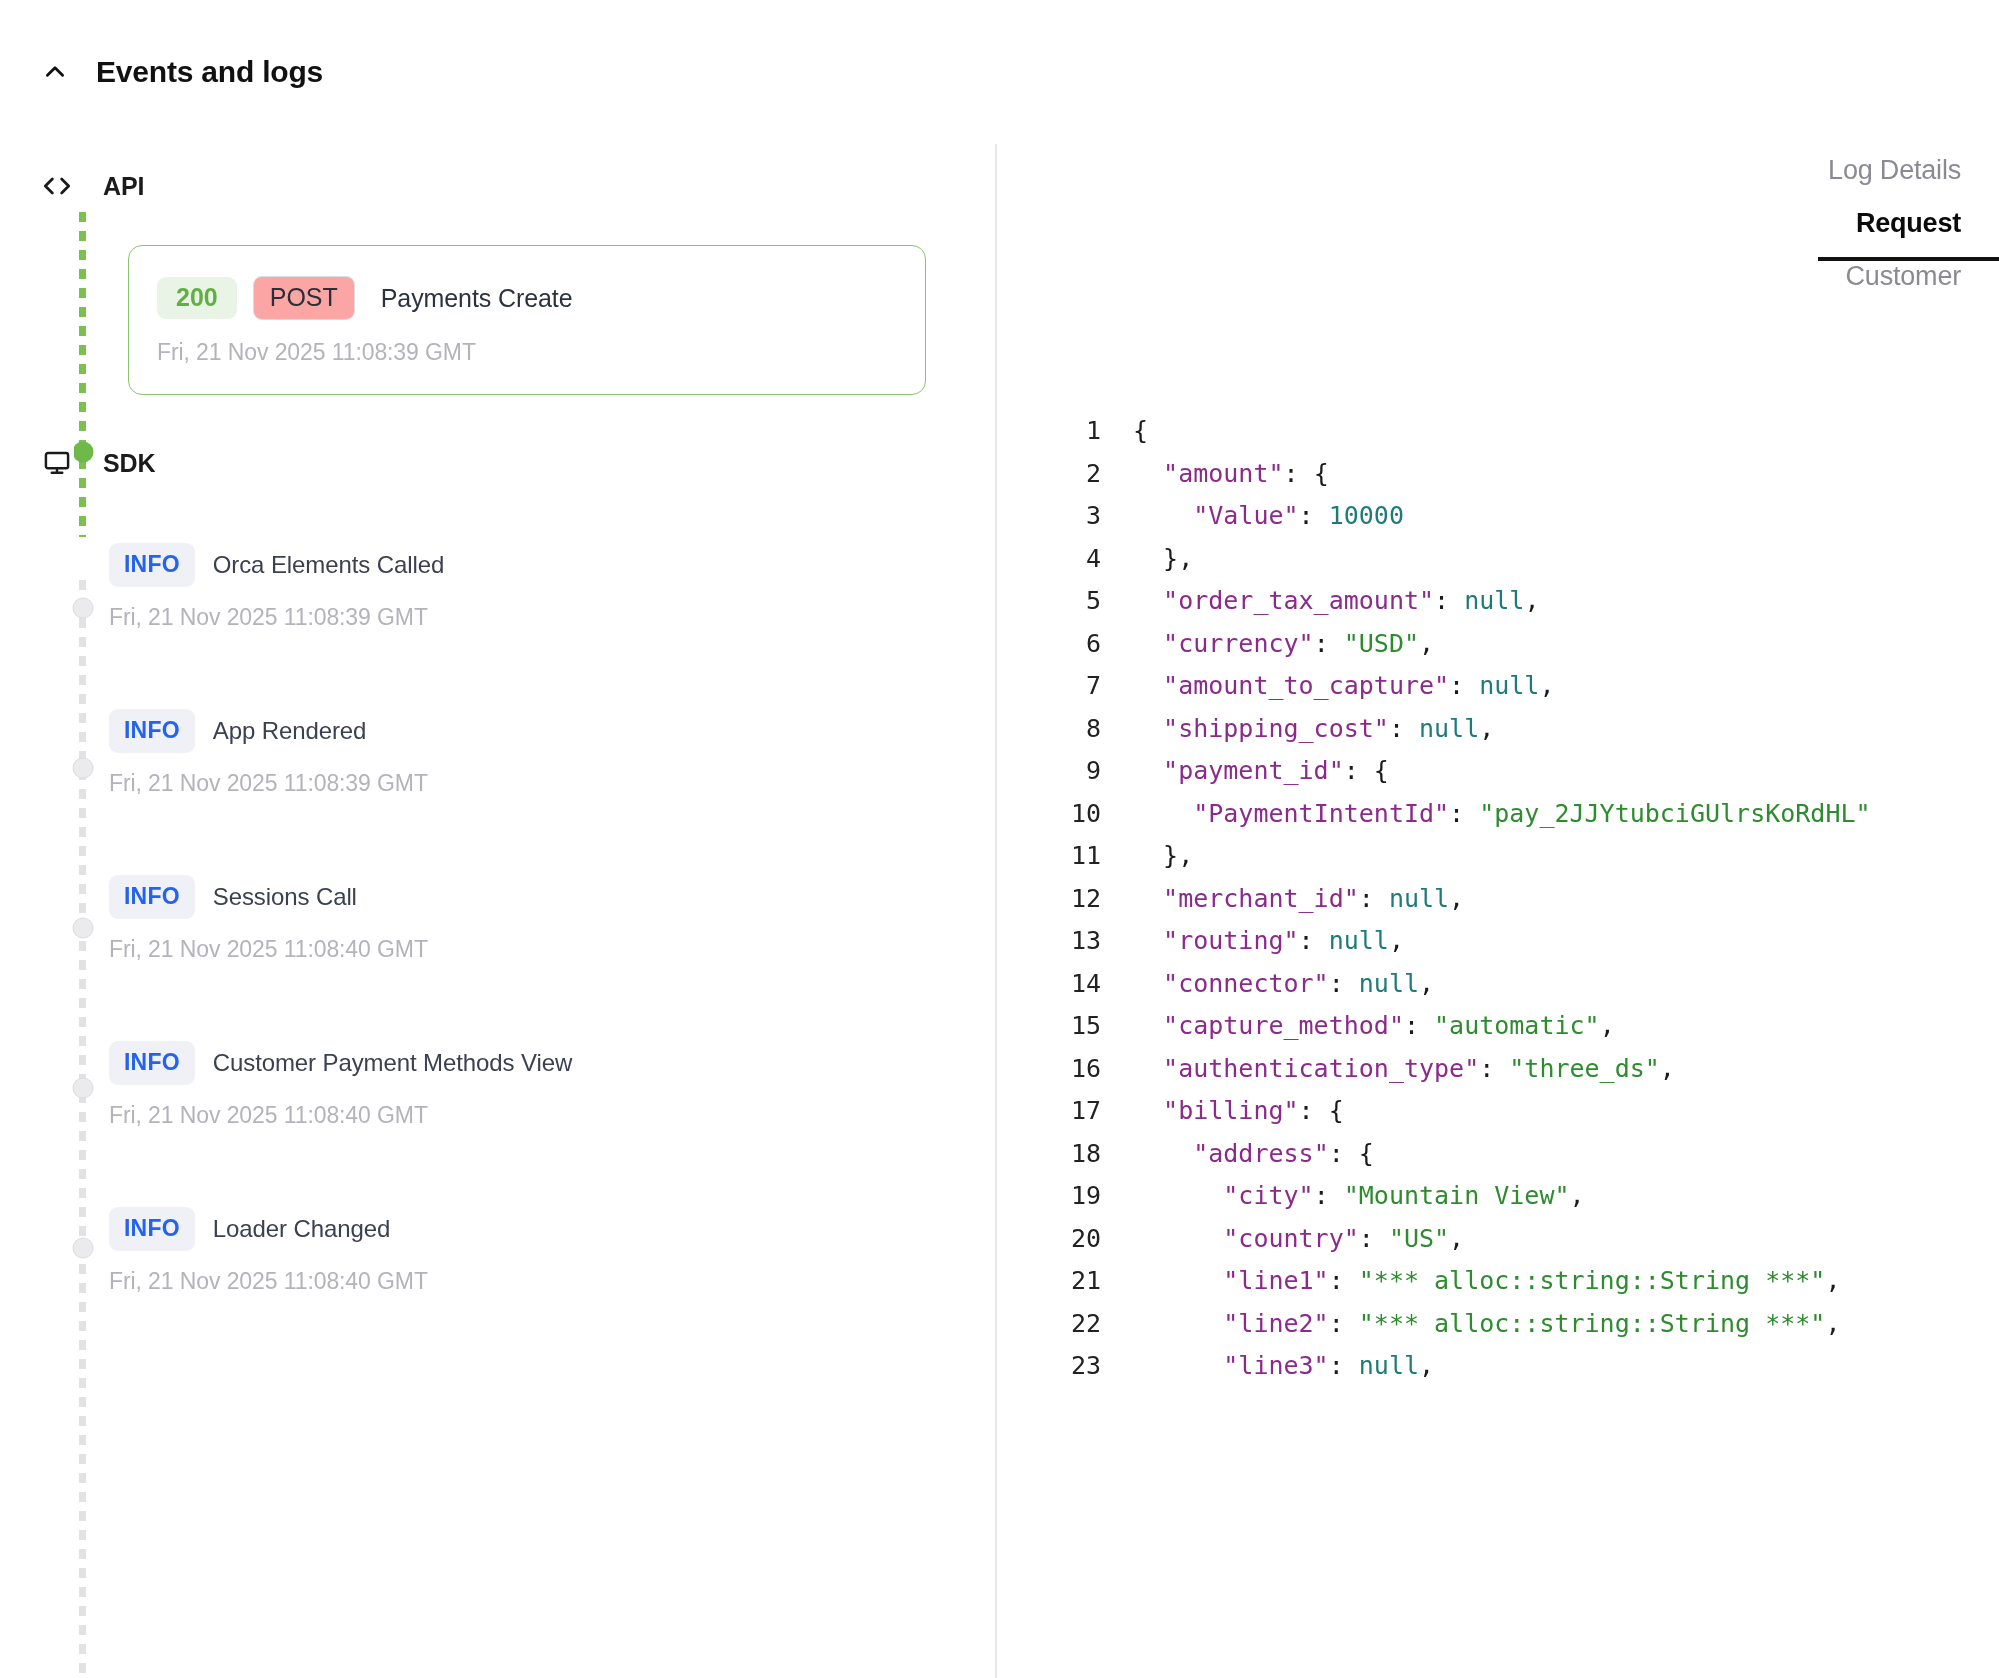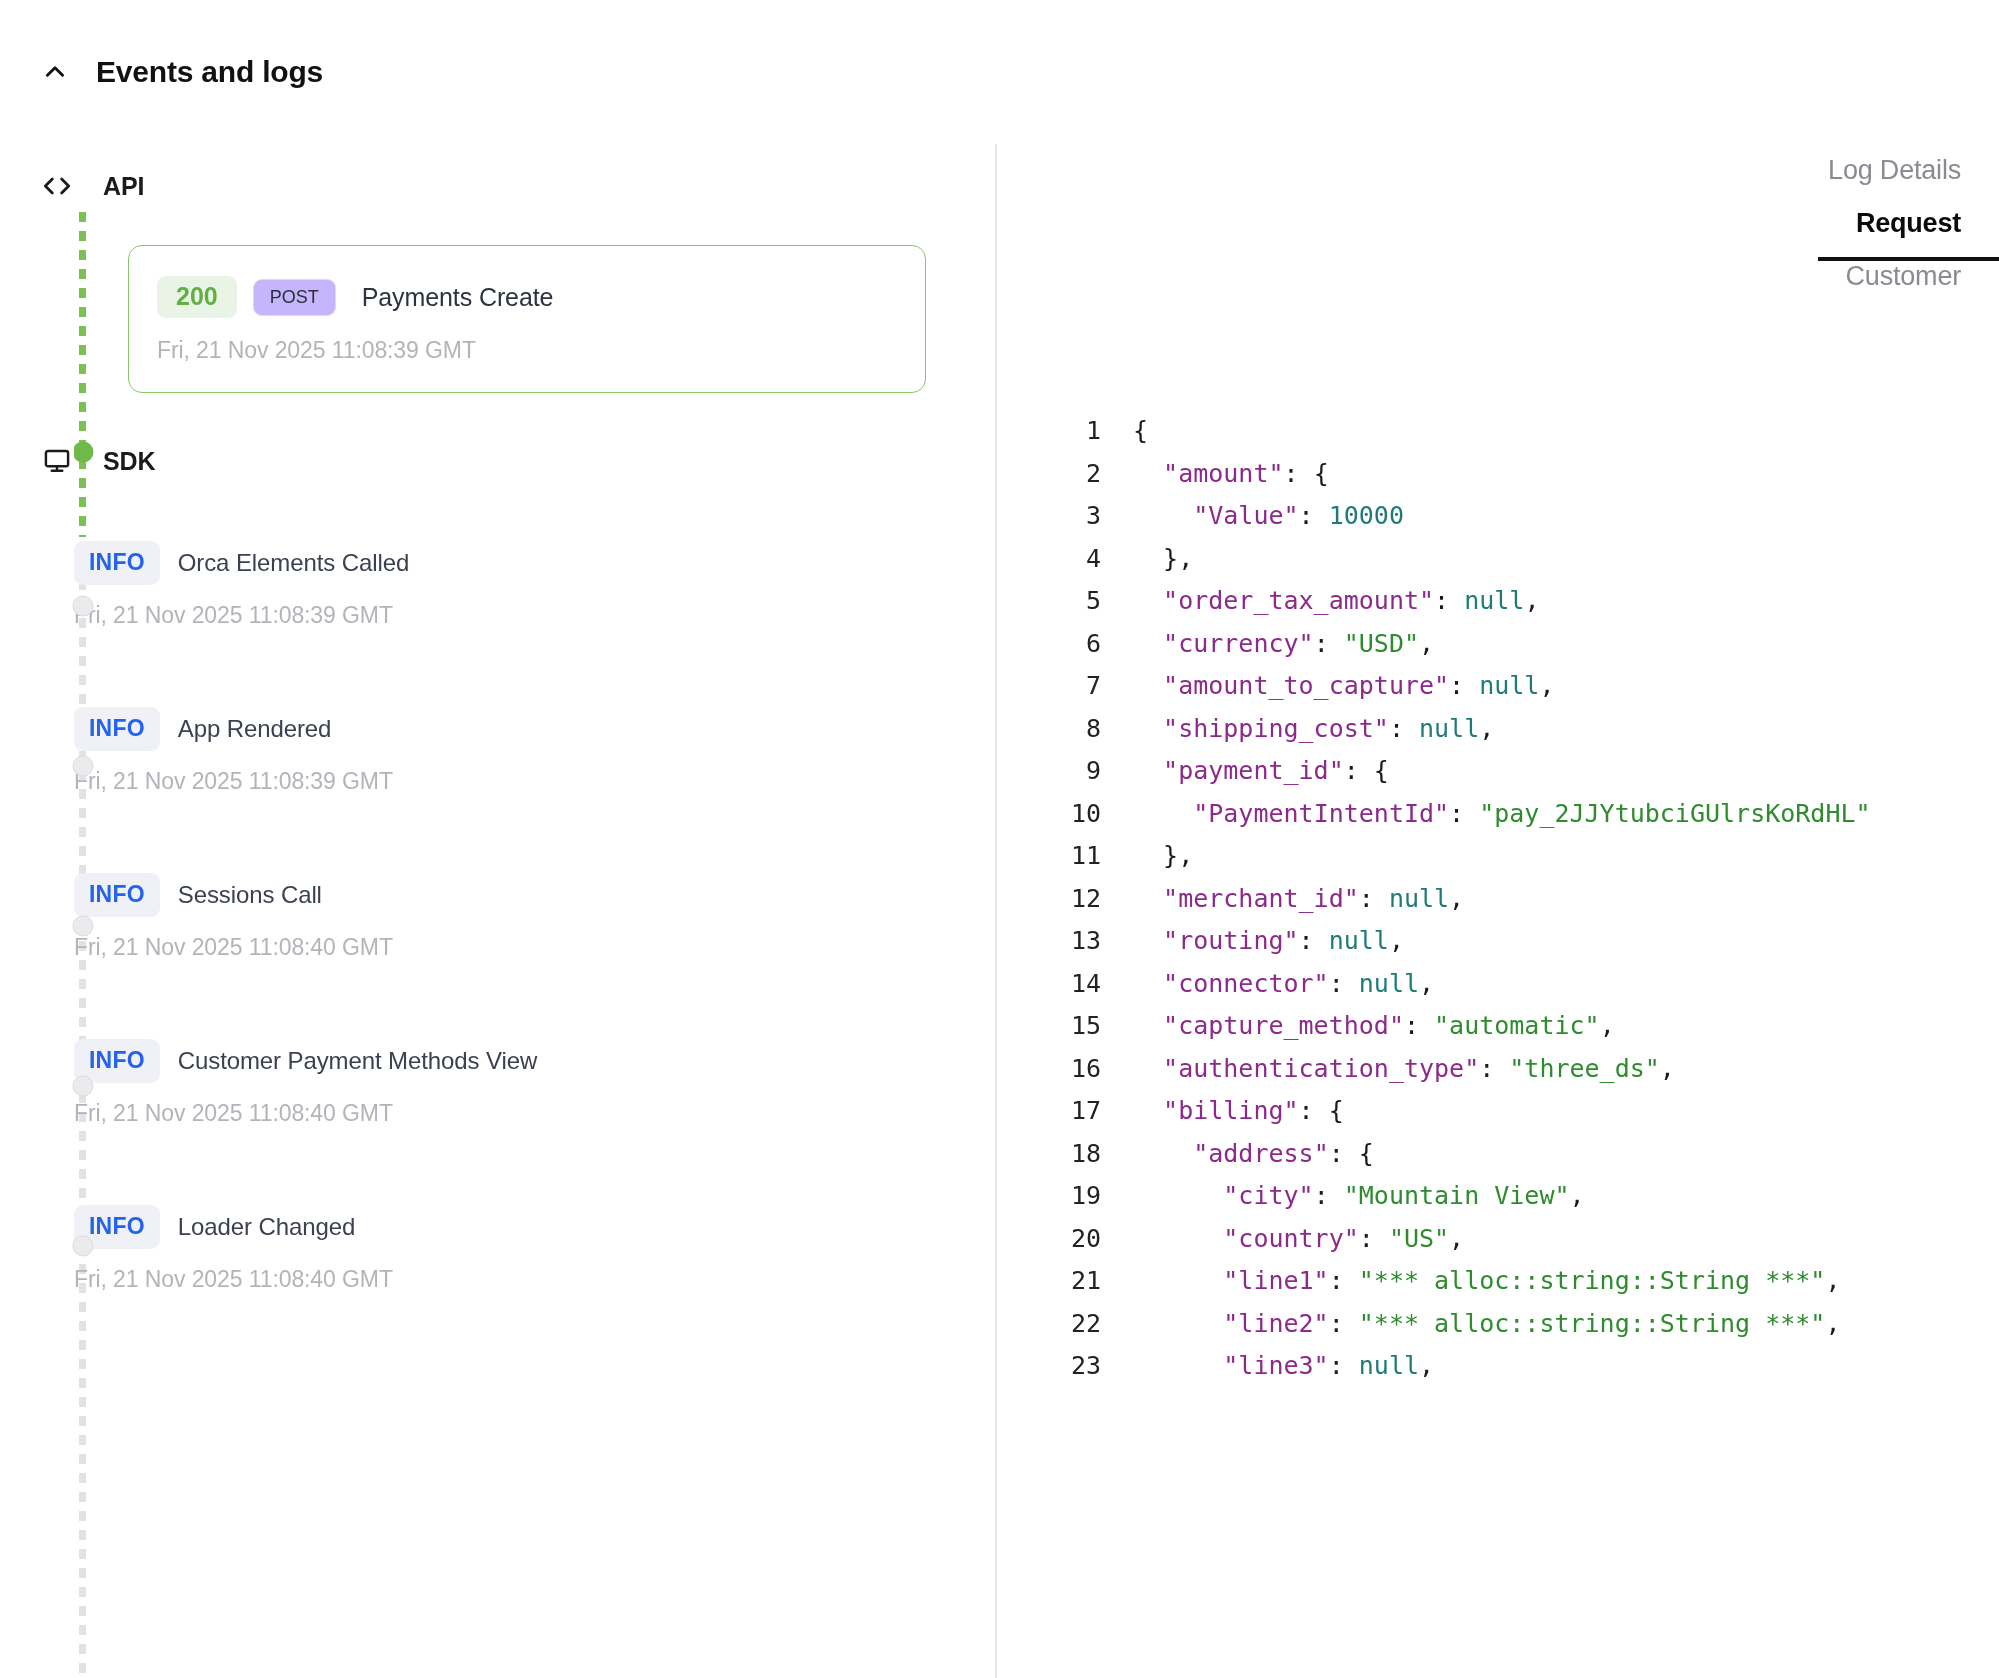--- a/index.html
+++ b/index.html
@@ -161,44 +161,44 @@
     color: #62b043;
     font-size: 25px;
     font-weight: 700;
     border-radius: 9px;
     padding: 8px 19px 9px 19px;
     line-height: 1;
   }
   .method-chip {
     border: 1.6px solid #dcdce2;
     border-radius: 9px;
-    background: #c4b5fd;
+    background: #fca5a5;
     color: #2a2f3a;
-    font-size: 18px;
+    font-size: 25px;
     font-weight: 400;
     padding: 8px 16px 9px 16px;
     line-height: 1;
   }
   .api-name {
     font-size: 25px;
     color: #2c3240;
     margin-left: 10px;
     letter-spacing: -0.1px;
   }
   .api-time {
     margin-top: 19px;
     font-size: 23px;
     color: #b3b3ba;
     letter-spacing: -0.1px;
   }
 
   
   .log-entry {
     position: relative;
-    margin-left: 74px;
+    margin-left: 109px;
     padding: 0;
     cursor: pointer;
   }
   .log-row {
     display: flex;
     align-items: center;
     gap: 18px;
   }
   .info-badge {
     background: #eff1f6;

